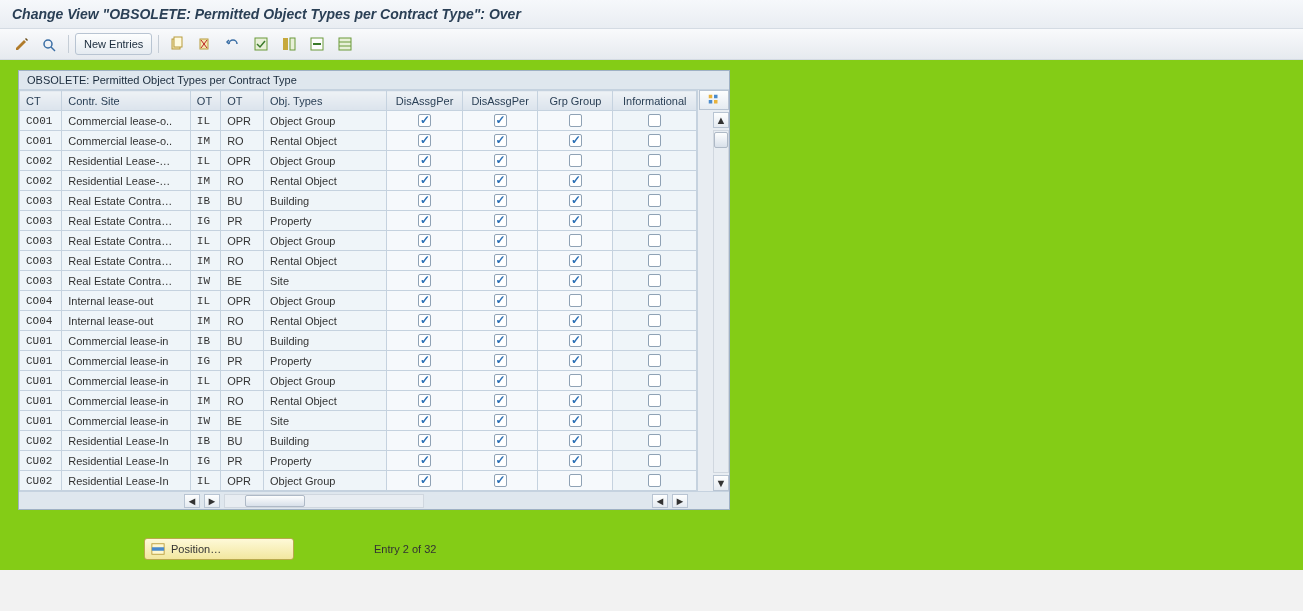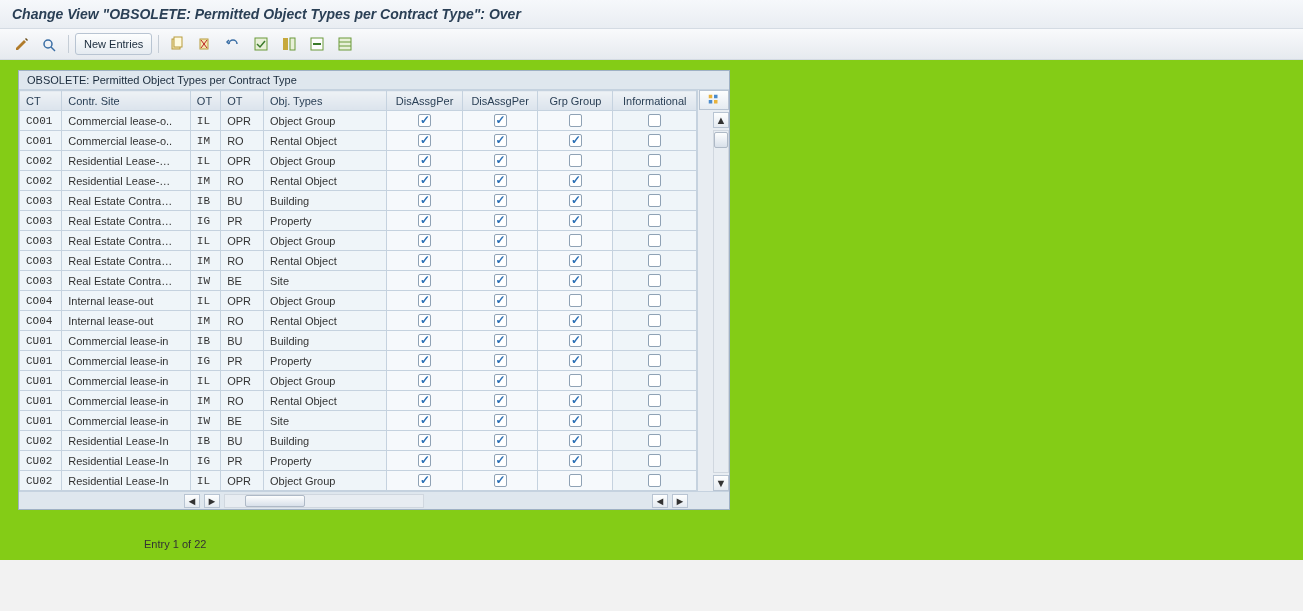--- a/index.html
+++ b/index.html
@@ -559,15 +559,24 @@
         <div class="thumb"></div>
       </div>
       <span class="spacer-r">
         <div class="arrow" style="margin-left:auto">◄</div>
         <div class="arrow">►</div>
       </span>
     </div>
   </div>
 
   <div class="footer">
-    <span class="entry-label">Entry 1 of 22</span>
+    <div class="position-btn">
+      <span class="p-icon">
+        <svg width="14" height="14" viewBox="0 0 16 16">
+            <rect x="1" y="2" width="14" height="12" fill="#fff8d0" stroke="#b89b3c"></rect>
+            <rect x="1" y="6" width="14" height="4" fill="#4a8acc"></rect>
+          </svg>
+      </span>
+      <span>Position…</span>
+    </div>
+    <span class="entry-label">Entry 2 of 32</span>
   </div>
 </div>
 
 </body></html>

